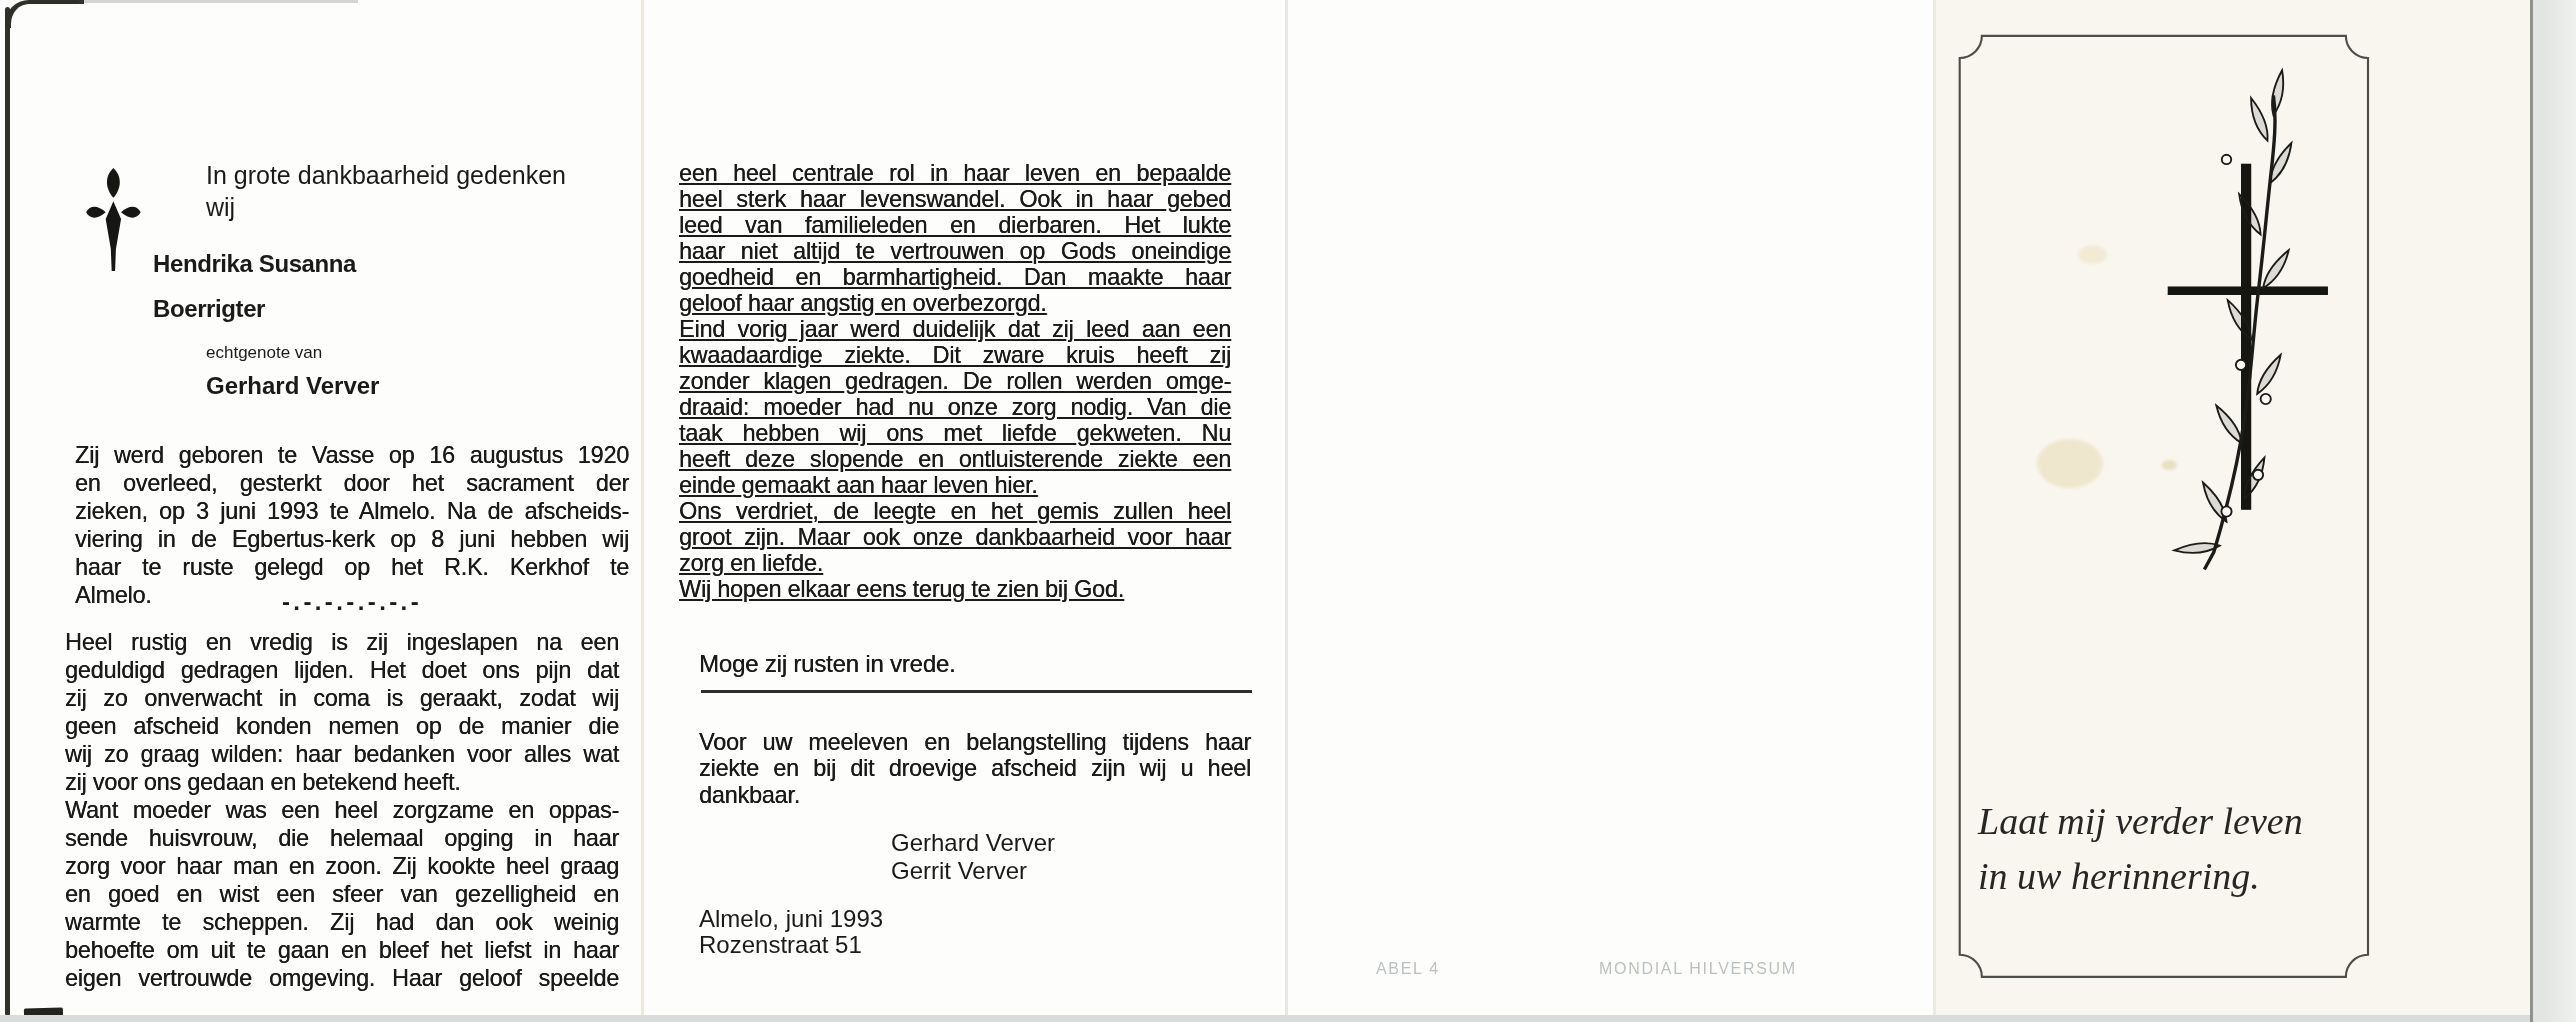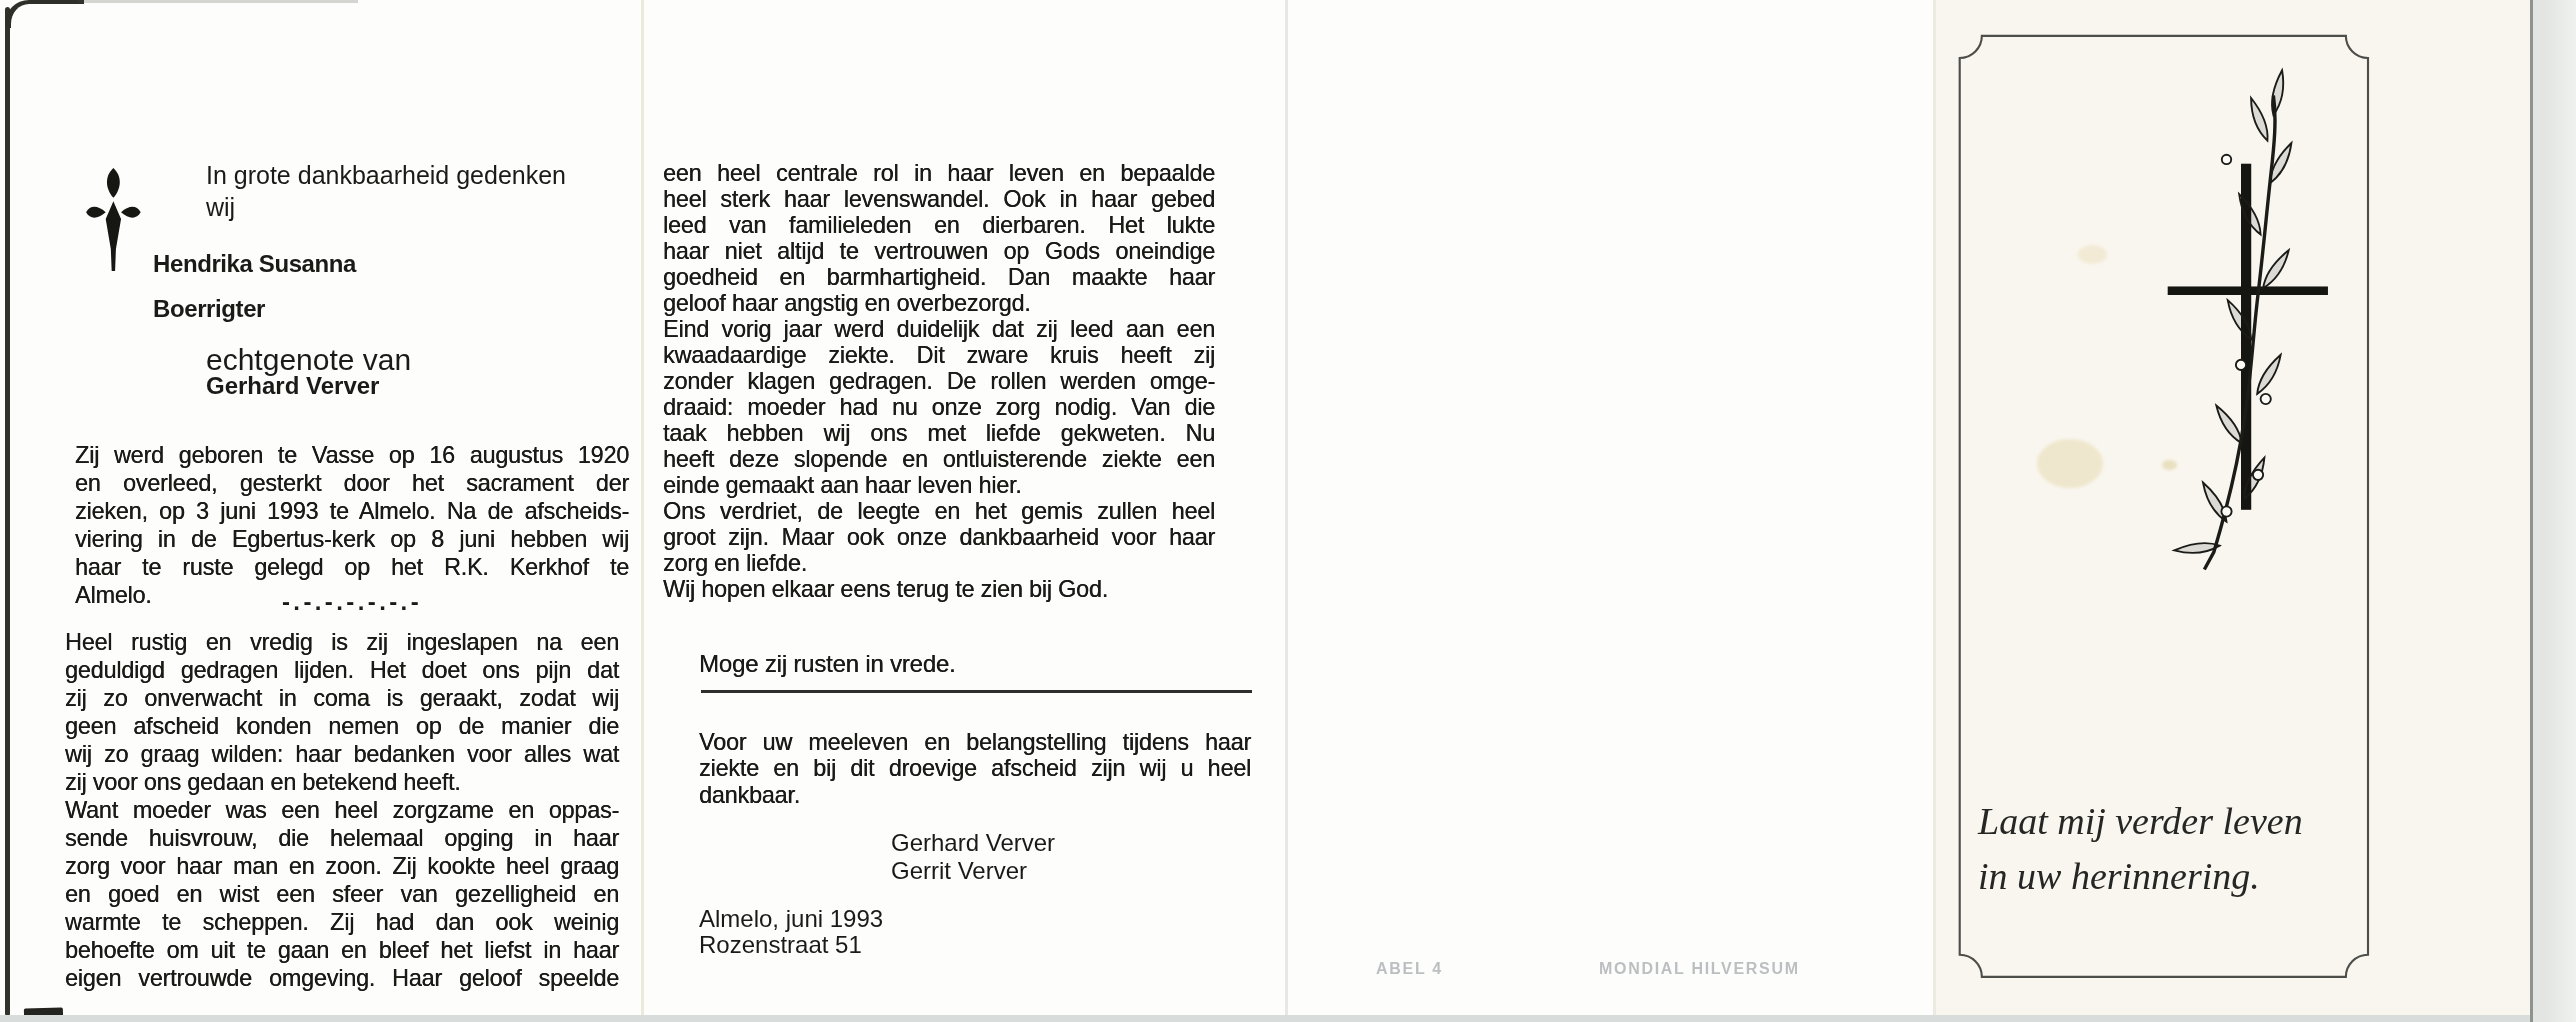--- a/index.html
+++ b/index.html
@@ -25,32 +25,32 @@
   .stain2{left:2078px;top:245px;width:29px;height:19px;background:rgba(213,191,108,.20);}
   .stain3{left:2162px;top:460px;width:15.3px;height:10.2px;background:rgba(200,176,92,.32);}
   
   .tcol{position:absolute;font-size:23.4px;line-height:28px;letter-spacing:-0.2px;
         text-shadow:0.3px 0 0 currentColor;}
   .line{text-align:justify;text-align-last:justify;}
   .line.noj{text-align-last:left;}
   .cline{text-align:left;}
   .header-block{left:206px;top:159px;width:423px;font-size:25px;line-height:32px;}
   .name-block{left:153px;top:241px;width:528px;font-size:24px;line-height:45px;font-weight:bold;letter-spacing:-0.4px;}
-  .relation{left:206px;top:343px;width:423px;font-size:30px;}
+  .relation{left:206px;top:343px;width:423px;font-size:17px;}
   .spouse{left:206px;top:372px;width:423px;font-size:24px;font-weight:bold;}
   .para1{left:75px;top:425px;width:554px;margin-top:16px;}
   .divider{left:75px;top:588px;width:554px;text-align:center;font-size:24px;font-weight:bold;letter-spacing:3.4px;}
   .para23{left:65px;top:628px;width:554px;line-height:28px;}
-  .midcol{left:663px;top:160px;width:552px;line-height:26px;}
+  .midcol{left:679px;top:160px;width:552px;line-height:26px;text-decoration:underline;}
   .rest-line{left:699px;top:650px;width:552px;font-size:24px;}
   .mid-rule{left:701px;top:690px;width:551px;height:2.6px;background:#2e2e2c;}
   .thanks{left:699px;top:729px;width:552px;line-height:26.4px;}
   .signatures{left:891px;top:829px;width:341px;font-size:24px;line-height:28px;}
   .place-date{left:699px;top:906px;width:341px;font-size:24px;line-height:26.4px;}
-  .printer-mark{position:absolute;top:960px;font-size:16px;letter-spacing:1.7px;color:#bcbfc1;font-weight:bold;}
+  .printer-mark{position:absolute;top:960px;font-size:16px;letter-spacing:1.7px;color:#bcbfc1;}
   .pm-left{left:1376px;}
   .pm-right{left:1599px;}
   .quote{left:1978px;top:794px;width:511px;font-family:"Liberation Serif",serif;
          font-style:italic;font-size:38px;line-height:55px;color:#262624;}
   svg.art{position:absolute;left:0;top:0;pointer-events:none;}
 </style>
 </head>
 <body>
 
 <div class="page">

